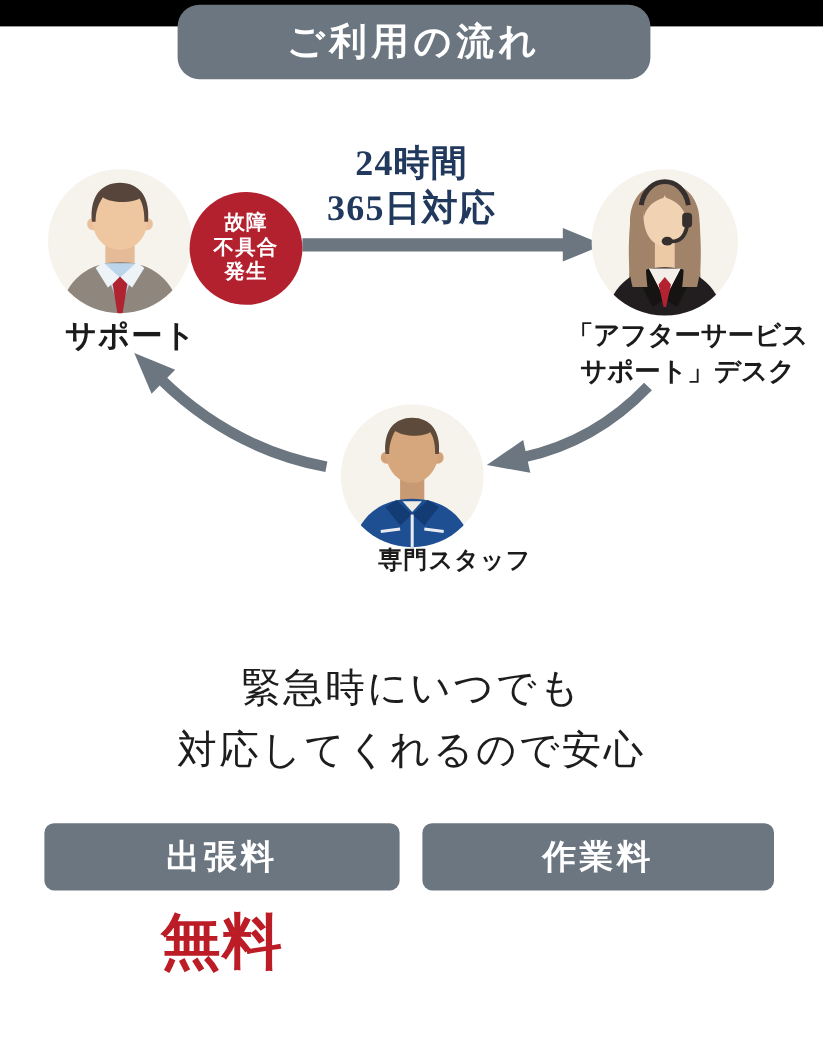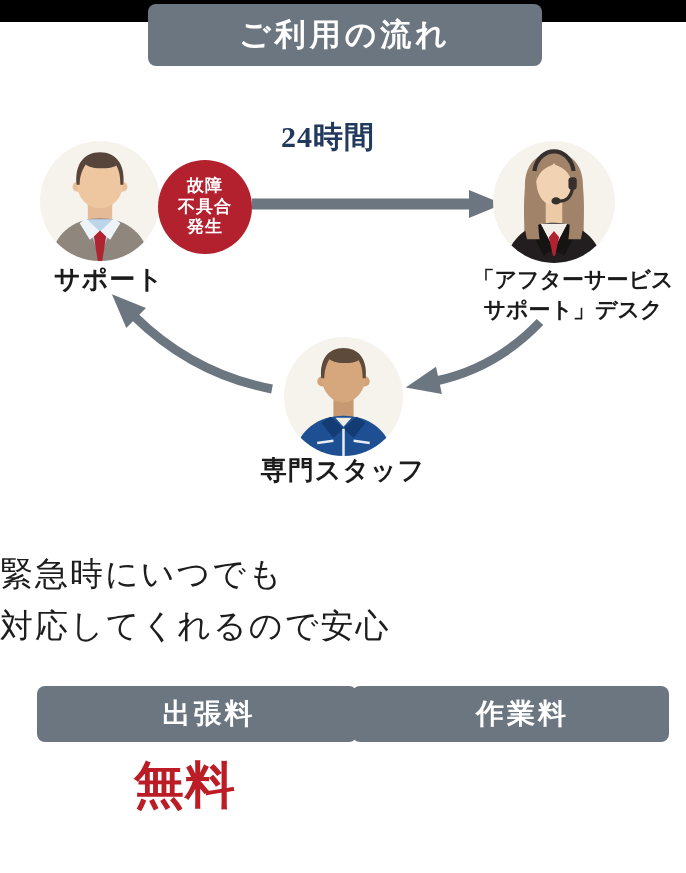--- a/index.html
+++ b/index.html
@@ -3,52 +3,52 @@
 <meta charset="utf-8">
 <style>
   html,body{margin:0;padding:0;background:#fff;}
   .page{
     position:relative;width:686px;height:873px;overflow:hidden;background:#ffffff;
     font-family:"Liberation Serif","DejaVu Serif",serif;
   }
   .top-border{position:absolute;left:0;top:0;width:686px;height:22px;background:#000;}
   .banner{
     position:absolute;left:148px;top:4px;width:394px;height:62px;
-    background:#6c7680;border-radius:8px;
+    background:#6c7680;border-radius:18px;
     display:flex;align-items:center;justify-content:center;
   }
   .banner-title{color:#ffffff;font-size:31px;font-weight:bold;letter-spacing:4px;}
   .diagram{position:absolute;left:0;top:100px;width:686px;height:400px;}
   .arrows{position:absolute;left:0;top:0;width:686px;height:400px;}
   .avatar{position:absolute;}
   .avatar-user{left:39px;top:40px;}
   .avatar-support{left:492px;top:40px;}
   .avatar-staff{left:283px;top:236px;}
   .badge{
     position:absolute;left:158px;top:60px;width:94px;height:94px;border-radius:50%;
     background:#b3212f;display:flex;align-items:center;justify-content:center;text-align:center;
   }
   .badge-text{color:#fff;font-size:17px;font-weight:bold;line-height:1.2;letter-spacing:1px;}
   .availability{
-    position:absolute;left:178px;top:18px;width:300px;text-align:center;
+    position:absolute;left:193px;top:18px;width:300px;text-align:center;
     color:#22395e;font-size:30px;font-weight:bold;line-height:37px;letter-spacing:1px;
   }
   .actor-label{
     position:absolute;text-align:center;color:#1b1b1b;font-weight:bold;
   }
   .label-user{left:19px;top:162px;width:180px;font-size:26px;letter-spacing:1px;}
   .label-support{left:448px;top:165px;width:250px;font-size:22px;line-height:30px;}
-  .label-staff{left:243px;top:353px;width:200px;font-size:26px;letter-spacing:1px;}
+  .label-staff{left:243px;top:353px;width:200px;font-size:20px;letter-spacing:1px;text-align:right;}
   .message{
-    position:absolute;left:0;top:548px;width:686px;
+    position:absolute;left:0;top:548px;width:686px;text-align:center;
     color:#1d1d1d;font-size:33px;line-height:52px;letter-spacing:2px;
   }
   .fee-box{
     position:absolute;top:686px;height:56px;background:#6c7680;border-radius:8px;
-    display:flex;align-items:center;justify-content:center;padding-left:24px;
+    display:flex;align-items:center;justify-content:center;
   }
   .fee-box-1{left:37px;width:296px;}
   .fee-box-2{left:352px;width:293px;justify-content:center;}
   .fee-label{color:#fff;font-size:28px;font-weight:bold;letter-spacing:3px;}
   .fee-value{
     position:absolute;top:752px;text-align:center;color:#bb1c26;
     font-size:50px;font-weight:bold;letter-spacing:1px;
   }
   .fee-value-1{left:37px;width:296px;}
   .fee-value-2{left:352px;width:293px;}
@@ -150,20 +150,21 @@
     <div class="badge">
       <div class="badge-text">
         <span>故障</span><br>
         <span>不具合</span><br>
         <span>発生</span>
       </div>
     </div>
 
     <div class="availability">
       <div>24時間</div>
+      <div>365日対応</div>
     </div>
 
     <div class="actor-label label-user">サポート</div>
 
     <div class="actor-label label-support">
       <div>「アフターサービス</div>
       <div>サポート」デスク</div>
     </div>
 
     <div class="actor-label label-staff">専門スタッフ</div>

